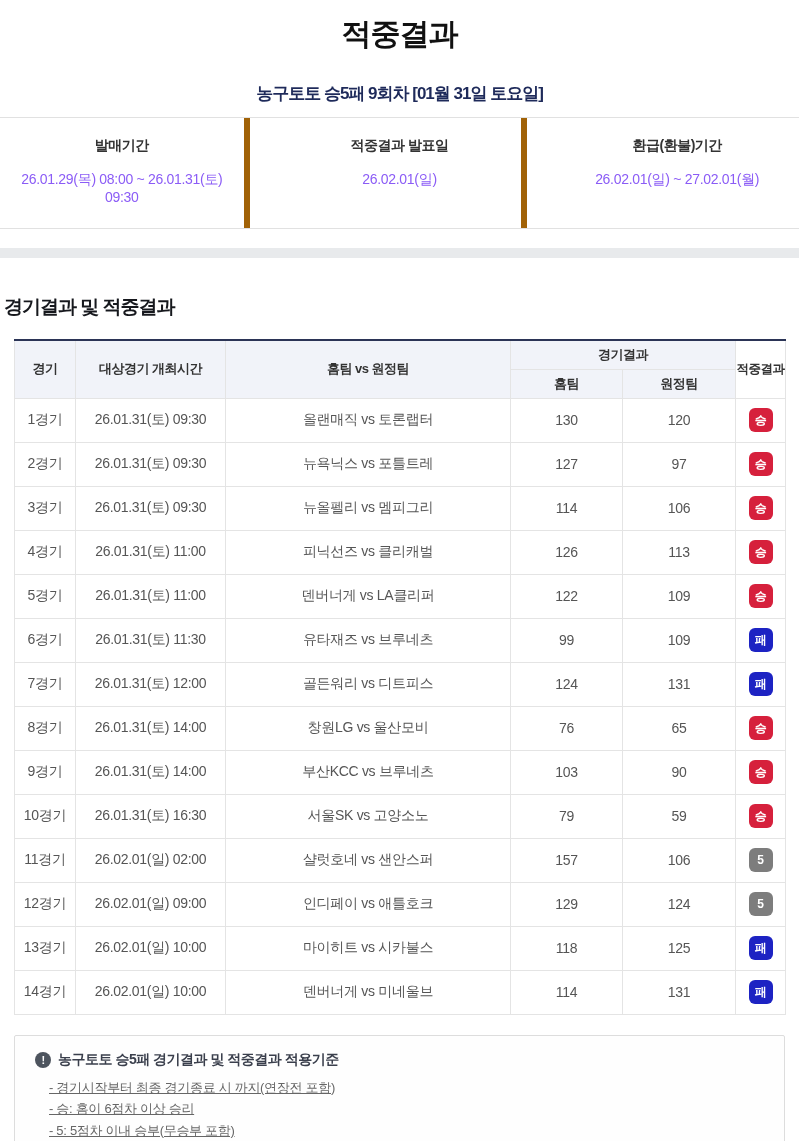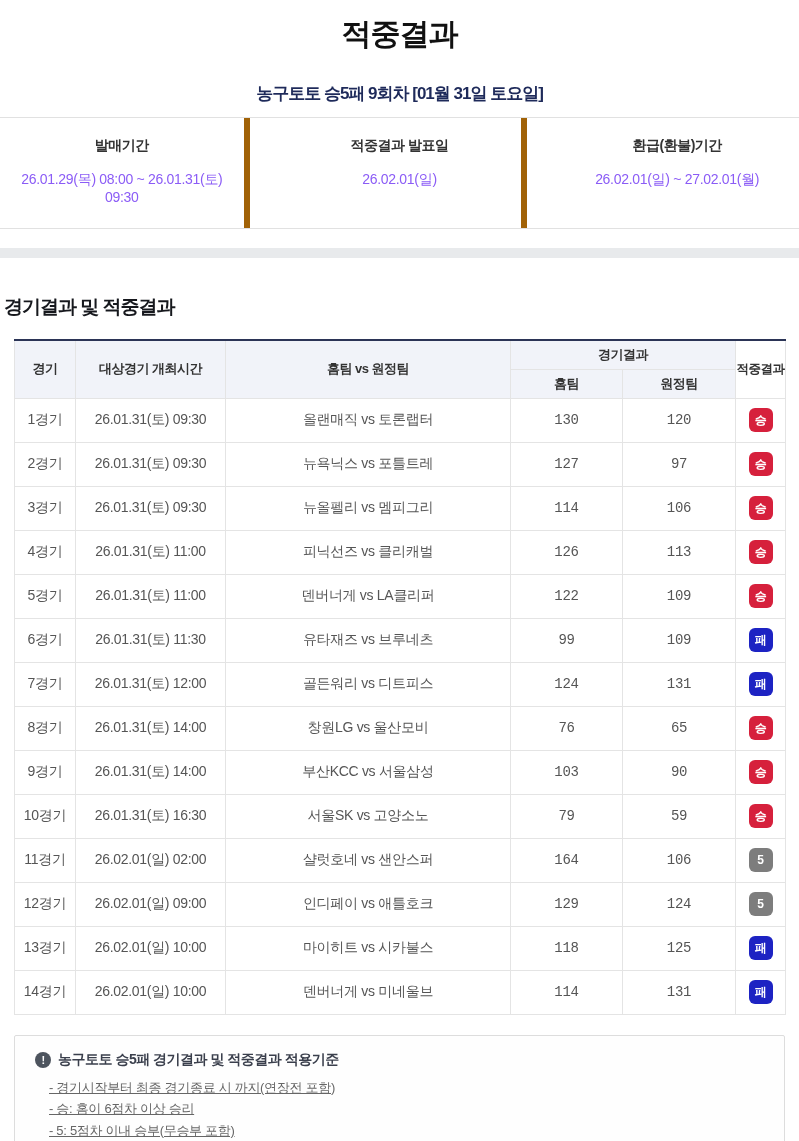--- a/index.html
+++ b/index.html
@@ -64,21 +64,21 @@
     font-size: 13px;
     font-weight: bold;
     color: #333;
     letter-spacing: -0.5px;
   }
   table.results thead th.outcome-header { background: #fff; font-size: 12.5px; padding: 0; }
   table.results tbody tr { height: 44px; }
   table.results tbody td { font-size: 14px; color: #555; letter-spacing: -0.3px; background: #fff; }
   td.cell-game { color: #444; }
   td.cell-teams { color: #444; }
-  td.cell-score { color: #555; font-family: Liberation Mono, monospace; }
+  td.cell-score { color: #555; }
 
   
   .badge {
     display: inline-flex;
     width: 24px; height: 24px;
     align-items: center; justify-content: center;
     border-radius: 6px;
     color: #fff;
     font-size: 12px;
     font-weight: bold;
@@ -252,42 +252,42 @@
     <td class="cell-teams">창원LG vs 울산모비</td>
     <td class="cell-score">76</td>
     <td class="cell-score">65</td>
     <td class="cell-outcome">
       <span class="badge badge-win">승</span>
     </td>
   </tr>
         <tr>
     <td class="cell-game">9경기</td>
     <td class="cell-time">26.01.31(토) 14:00</td>
-    <td class="cell-teams">부산KCC vs 서울삼성</td>
+    <td class="cell-teams">부산KCC vs 브루네츠</td>
     <td class="cell-score">103</td>
     <td class="cell-score">90</td>
     <td class="cell-outcome">
       <span class="badge badge-win">승</span>
     </td>
   </tr>
         <tr>
     <td class="cell-game">10경기</td>
     <td class="cell-time">26.01.31(토) 16:30</td>
     <td class="cell-teams">서울SK vs 고양소노</td>
     <td class="cell-score">79</td>
     <td class="cell-score">59</td>
     <td class="cell-outcome">
       <span class="badge badge-win">승</span>
     </td>
   </tr>
         <tr>
     <td class="cell-game">11경기</td>
     <td class="cell-time">26.02.01(일) 02:00</td>
     <td class="cell-teams">샬럿호네 vs 샌안스퍼</td>
-    <td class="cell-score">164</td>
+    <td class="cell-score">157</td>
     <td class="cell-score">106</td>
     <td class="cell-outcome">
       <span class="badge badge-five">5</span>
     </td>
   </tr>
         <tr>
     <td class="cell-game">12경기</td>
     <td class="cell-time">26.02.01(일) 09:00</td>
     <td class="cell-teams">인디페이 vs 애틀호크</td>
     <td class="cell-score">129</td>

